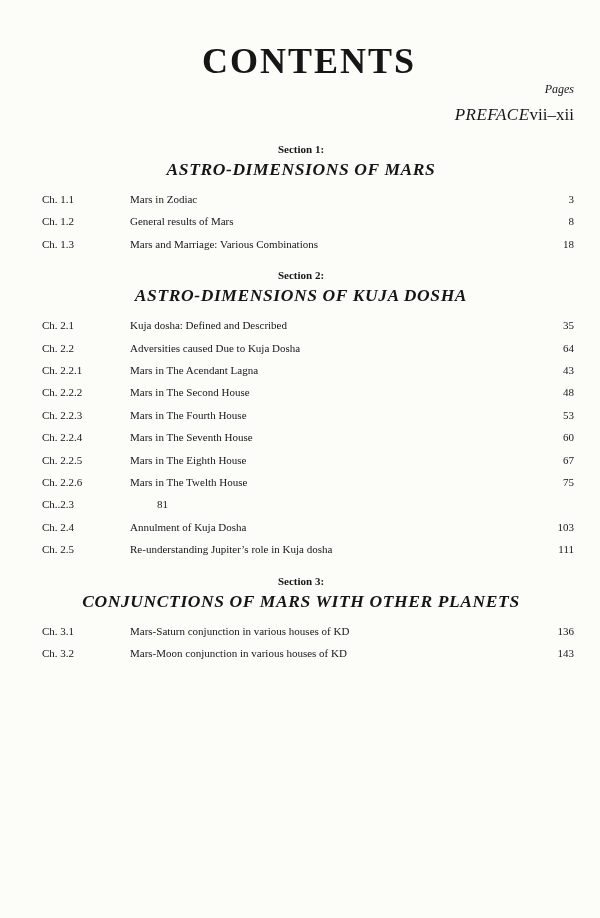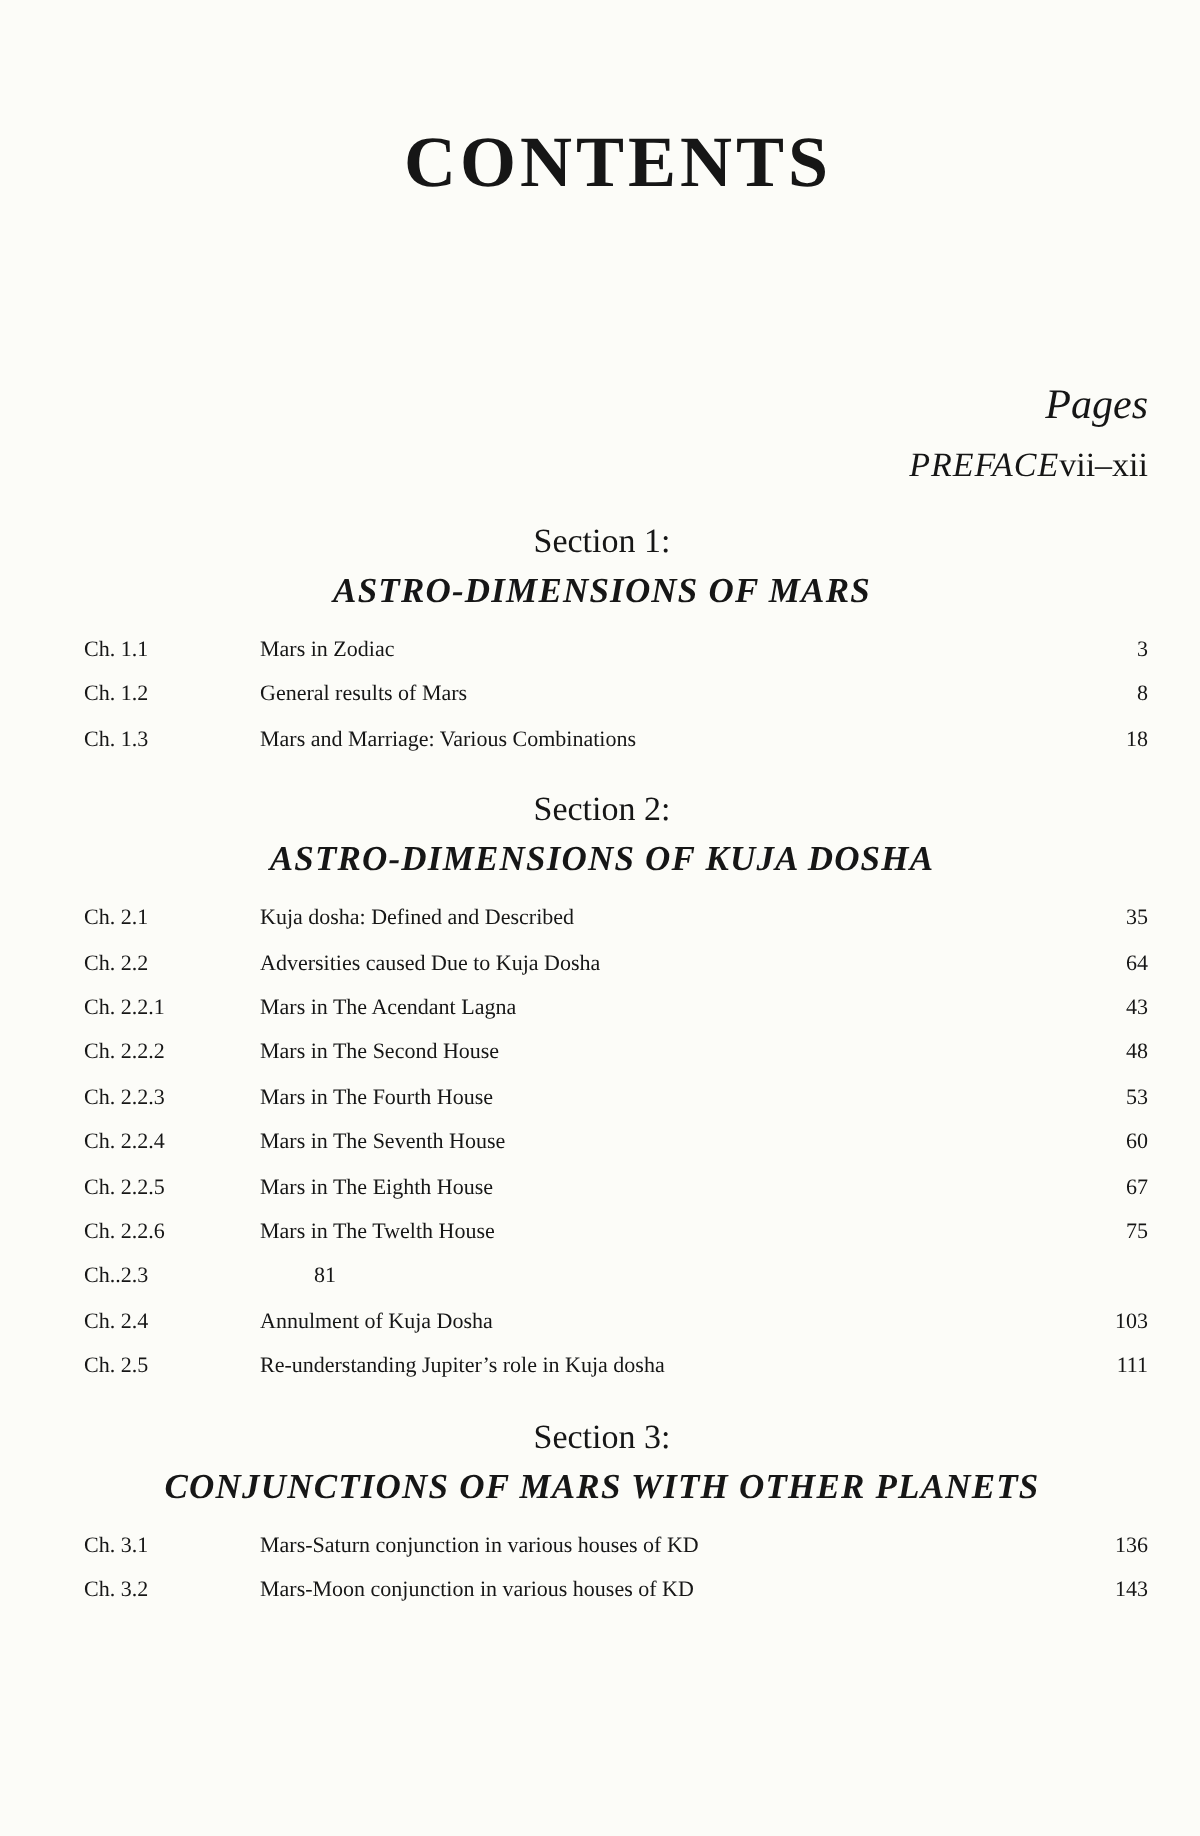--- a/index.html
+++ b/index.html
@@ -9,35 +9,34 @@
     font-family: "Liberation Serif", "DejaVu Serif", serif;
   }
   .page {
     position: relative;
     width: 600px;
     height: 918px;
     margin: 0 auto;
     background: #fcfcf8;
     color: #161616;
     box-sizing: border-box;
-    padding: 52px 24px 20px 42px;
+    padding: 32px 24px 20px 42px;
     overflow: hidden;
   }
   .book-title {
     text-align: center;
     font-size: 36px;
     font-weight: bold;
     letter-spacing: 2px;
     margin: 8px 0 0 0;
   }
   .pages-label-row {
-    margin-top: 88px;
     text-align: right;
     font-style: italic;
-    font-size: 21px;
+    font-size: 12px;
     padding-right: 2px;
   }
   .preface-row {
     display: flex;
     justify-content: flex-end;
     align-items: baseline;
     margin-top: 8px;
     font-size: 17px;
   }
   .preface-label {
@@ -49,22 +48,22 @@
   }
   .section {
     margin-top: 18px;
   }
   .section-head {
     text-align: center;
     margin-bottom: 13px;
     padding-right: 16px;
   }
   .section-label {
-    font-weight: normal;
-    font-size: 17px;
+    font-weight: bold;
+    font-size: 11px;
     margin-bottom: 4px;
   }
   .section-title {
     font-weight: bold;
     font-size: 17.5px;
     letter-spacing: 0.6px;
     font-style: italic;
   }
   .row {
     display: flex;

